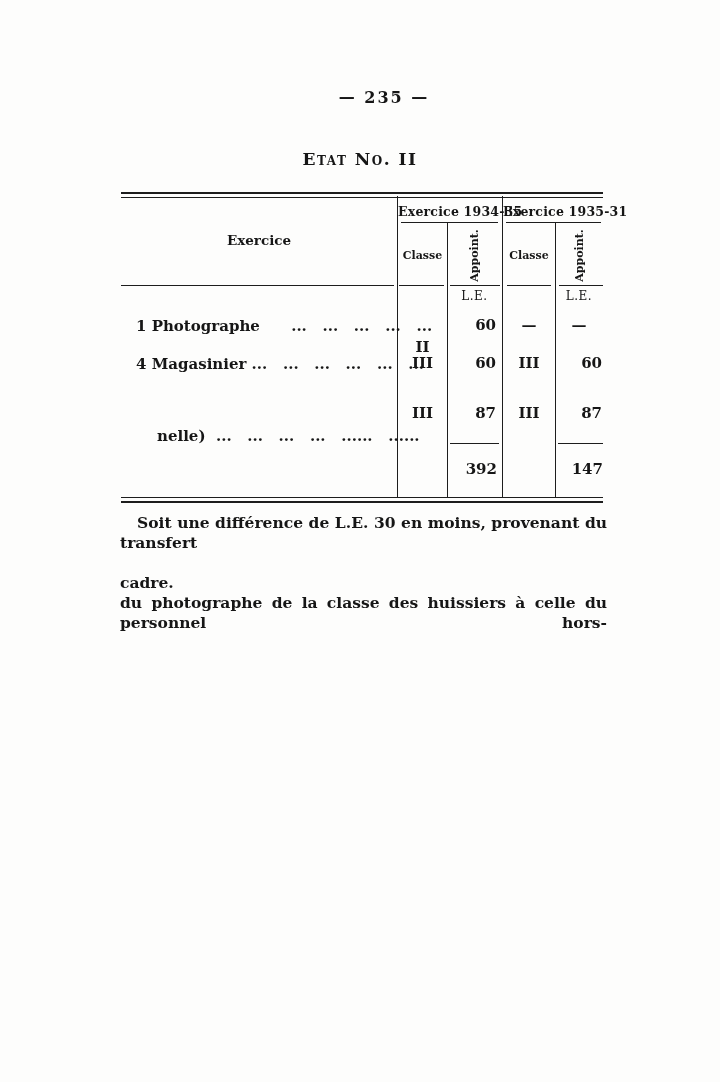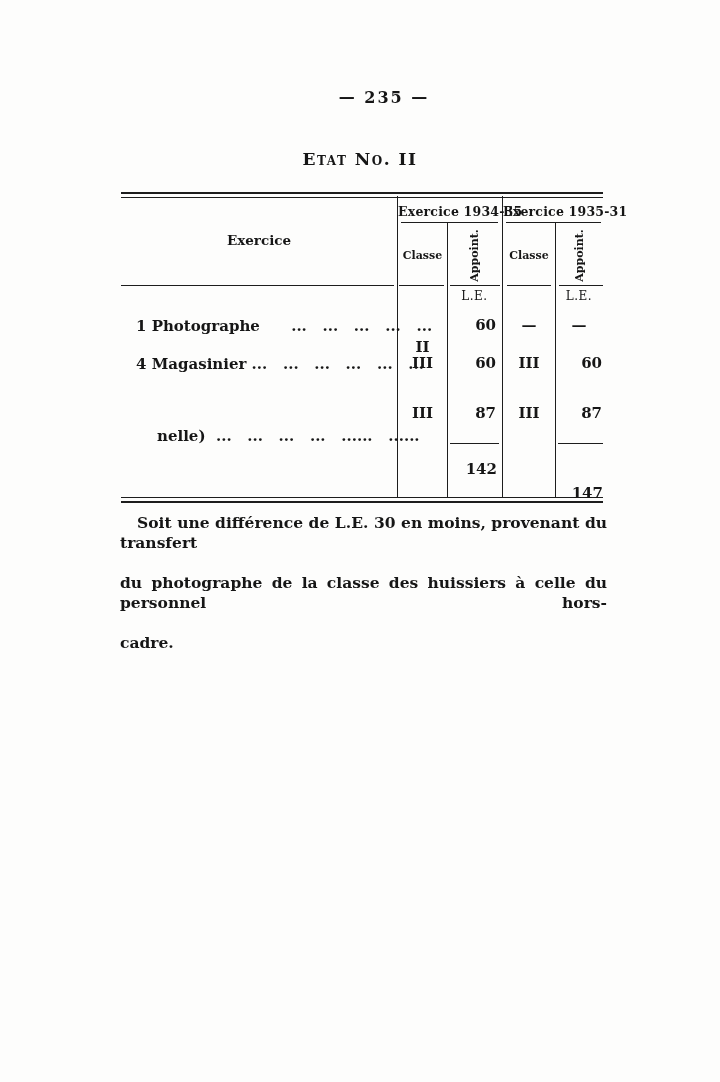--- a/index.html
+++ b/index.html
@@ -183,23 +183,23 @@
 
     <div class="cell" style="left:36px; top:236px;">nelle)  ...   ...   ...   ...   ......   ......</div>
     <div class="cell center" style="left:277px; top:213px; width:49px;">III</div>
     <div class="cell right" style="left:329px; top:213px; width:46px;">87</div>
     <div class="cell center" style="left:382px; top:213px; width:52px;">III</div>
     <div class="cell right" style="left:435px; top:213px; width:46px;">87</div>
 
     <div class="hline" style="left:329px; top:251px; width:49px;"></div>
     <div class="hline" style="left:437px; top:251px; width:45px;"></div>
 
-    <div class="cell right" style="left:329px; top:269px; width:47px;">142</div>
-    <div class="cell right" style="left:435px; top:269px; width:47px;margin-top:24px;">147</div>
+    <div class="cell right" style="left:329px; top:269px; width:47px;">392</div>
+    <div class="cell right" style="left:435px; top:269px; width:47px;">147</div>
   </div>
 
   <div class="abs note">
     <div class="note-line justified indent">Soit une différence de L.E. 30 en moins, provenant du transfert</div>
+    <div class="note-line">cadre.</div>
     <div class="note-line justified">du photographe de la classe des huissiers à celle du personnel hors-</div>
-    <div class="note-line">cadre.</div>
   </div>
 
 </div>
 
 </body></html>

